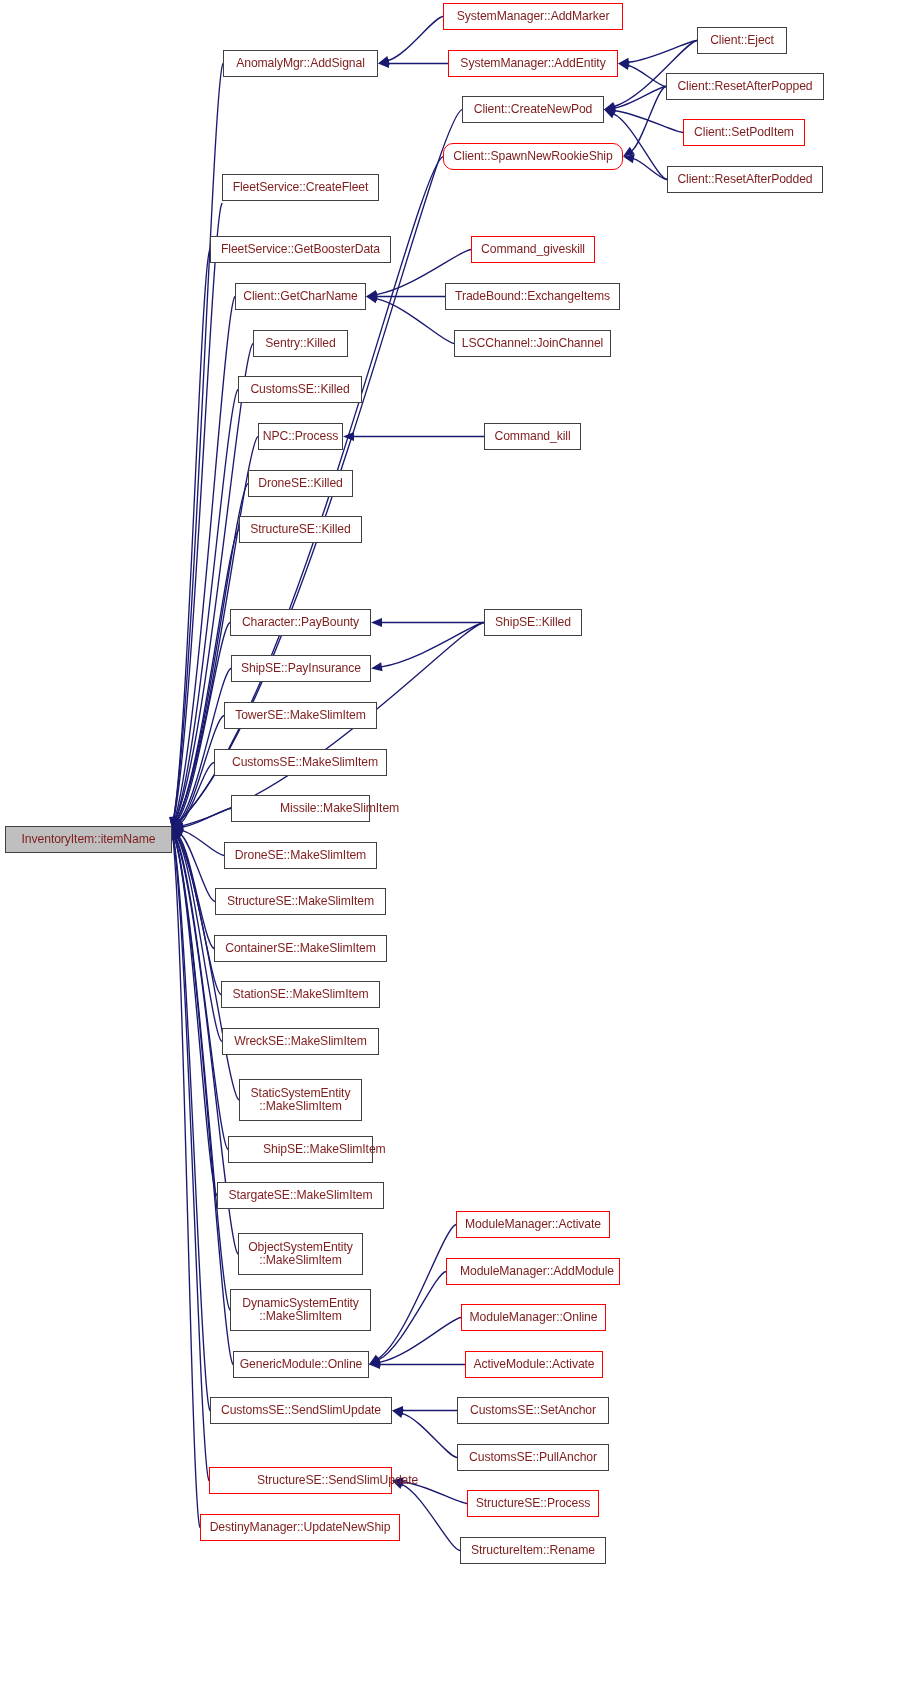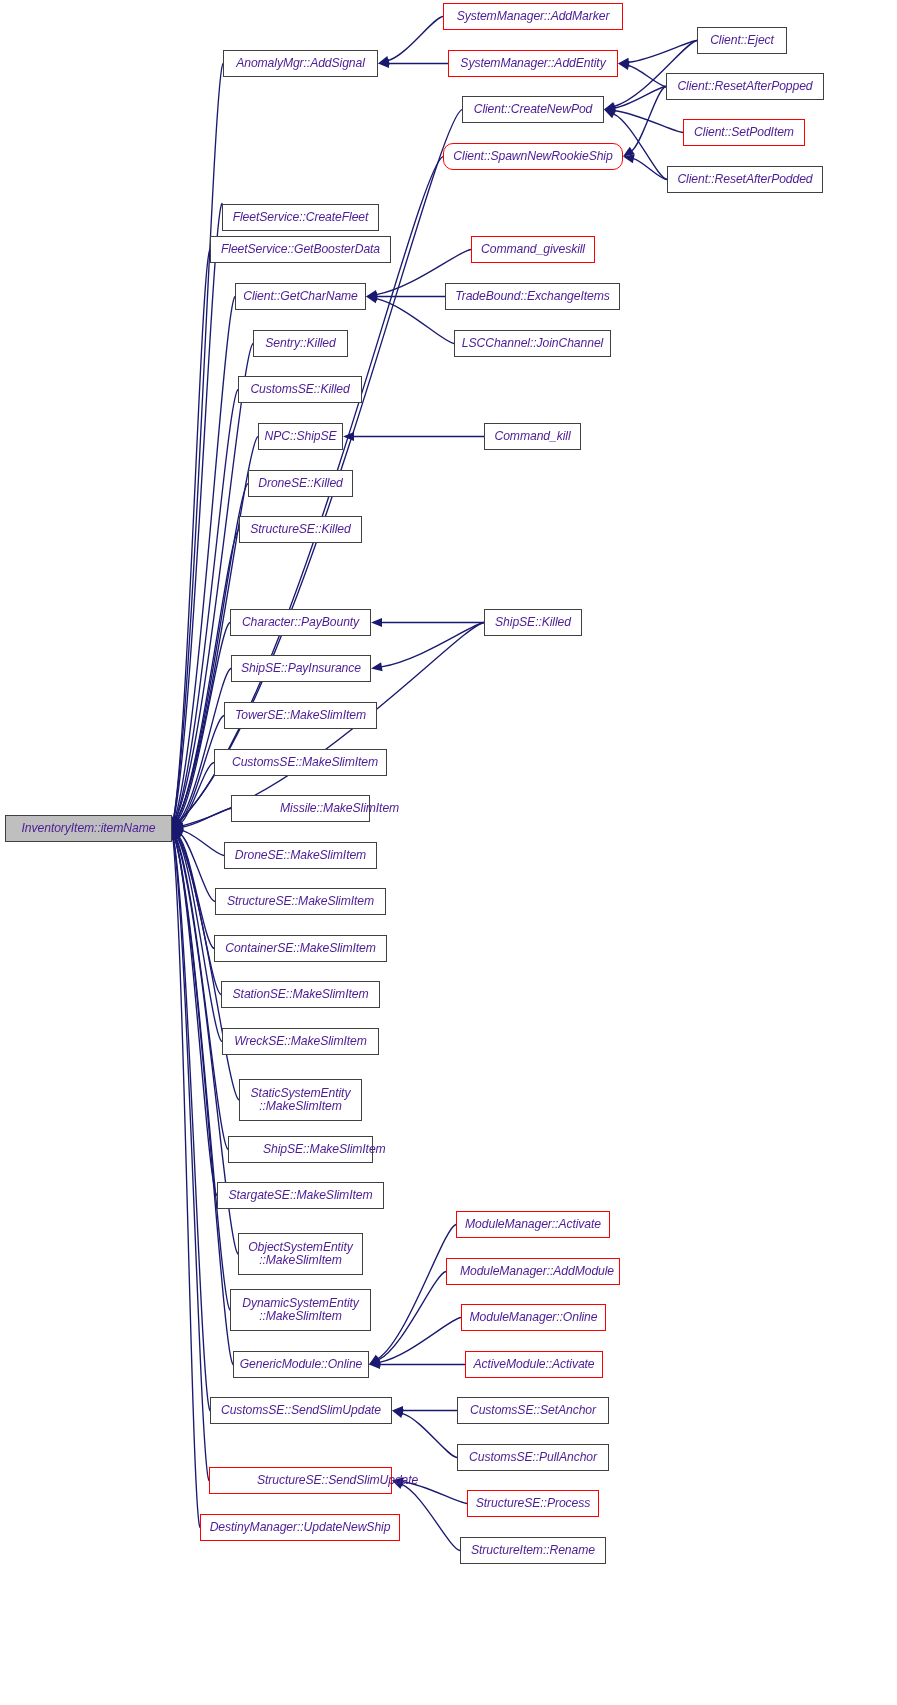--- a/index.html
+++ b/index.html
@@ -10,27 +10,26 @@
     position:absolute;
     box-sizing:border-box;
     display:flex;
     align-items:center;
     justify-content:center;
     text-align:center;
     background:#ffffff;
     border:1px solid #404040;
     font-size:12.2px;
     line-height:13.5px;
-    color:#4c1d95;
+    color:#7f1d1d;
     white-space:pre-line;
     letter-spacing:-0.1px;
-    font-style:italic;
   }
   .node.red{border-color:#ff0000;}
-  .node.root{background:#bfbfbf;border-color:#404040;}
+  .node.root{background:#bfbfbf;border-color:#404040;margin-top:11px;}
   .node .lbl{display:block;width:100%;}
 </style>
 </head>
 <body>
 
 <div id="canvas">
   <svg id="edges" xmlns="http://www.w3.org/2000/svg">
       <g>
         <path d="M 223 63.5 C 212.7925 78.8, 194.95 690.8, 173.72618936670625 818.1428637997625" fill="none" stroke="#191970" stroke-width="1.35" stroke-linecap="round"></path>
         <polygon points="172,828.5 169.27097681073104,816.8934314962418 178.3458009099868,818.4059021794511" fill="#191970" stroke="none"></polygon>
@@ -148,29 +147,29 @@
       <div class="node root" style="left: 5px; top: 815px; width: 167px; height: 27px;"><span class="lbl">InventoryItem::itemName</span></div>
       <div class="node" style="left: 223px; top: 50px; width: 155px; height: 27px;"><span class="lbl">AnomalyMgr::AddSignal</span></div>
       <div class="node red" style="left: 443px; top: 3px; width: 180px; height: 27px;"><span class="lbl">SystemManager::AddMarker</span></div>
       <div class="node red" style="left: 448px; top: 50px; width: 170px; height: 27px;"><span class="lbl">SystemManager::AddEntity</span></div>
       <div class="node" style="left: 697px; top: 27px; width: 90px; height: 27px;"><span class="lbl">Client::Eject</span></div>
       <div class="node" style="left: 462px; top: 96px; width: 142px; height: 27px;"><span class="lbl">Client::CreateNewPod</span></div>
       <div class="node" style="left: 666px; top: 73px; width: 158px; height: 27px;"><span class="lbl">Client::ResetAfterPopped</span></div>
       <div class="node red" style="left: 683px; top: 119px; width: 122px; height: 27px;"><span class="lbl">Client::SetPodItem</span></div>
       <div class="node red" style="left: 443px; top: 143px; width: 180px; height: 27px; border-radius: 10px;"><span class="lbl">Client::SpawnNewRookieShip</span></div>
       <div class="node" style="left: 667px; top: 166px; width: 156px; height: 27px;"><span class="lbl">Client::ResetAfterPodded</span></div>
-      <div class="node" style="left: 222px; top: 204px; width: 157px; height: 27px;"><span class="lbl">FleetService::CreateFleet</span></div>
+      <div class="node" style="left: 222px; top: 174px; width: 157px; height: 27px;"><span class="lbl">FleetService::CreateFleet</span></div>
       <div class="node" style="left: 210px; top: 236px; width: 181px; height: 27px;"><span class="lbl">FleetService::GetBoosterData</span></div>
       <div class="node red" style="left: 471px; top: 236px; width: 124px; height: 27px;"><span class="lbl">Command_giveskill</span></div>
       <div class="node" style="left: 235px; top: 283px; width: 131px; height: 27px;"><span class="lbl">Client::GetCharName</span></div>
       <div class="node" style="left: 445px; top: 283px; width: 175px; height: 27px;"><span class="lbl">TradeBound::ExchangeItems</span></div>
       <div class="node" style="left: 454px; top: 330px; width: 157px; height: 27px;"><span class="lbl">LSCChannel::JoinChannel</span></div>
       <div class="node" style="left: 253px; top: 330px; width: 95px; height: 27px;"><span class="lbl">Sentry::Killed</span></div>
       <div class="node" style="left: 238px; top: 376px; width: 124px; height: 27px;"><span class="lbl">CustomsSE::Killed</span></div>
-      <div class="node" style="left: 258px; top: 423px; width: 85px; height: 27px;"><span class="lbl">NPC::ShipSE</span></div>
+      <div class="node" style="left: 258px; top: 423px; width: 85px; height: 27px;"><span class="lbl">NPC::Process</span></div>
       <div class="node" style="left: 484px; top: 423px; width: 97px; height: 27px;"><span class="lbl">Command_kill</span></div>
       <div class="node" style="left: 248px; top: 470px; width: 105px; height: 27px;"><span class="lbl">DroneSE::Killed</span></div>
       <div class="node" style="left: 239px; top: 516px; width: 123px; height: 27px;"><span class="lbl">StructureSE::Killed</span></div>
       <div class="node" style="left: 230px; top: 609px; width: 141px; height: 27px;"><span class="lbl">Character::PayBounty</span></div>
       <div class="node" style="left: 484px; top: 609px; width: 98px; height: 27px;"><span class="lbl">ShipSE::Killed</span></div>
       <div class="node" style="left: 231px; top: 655px; width: 140px; height: 27px;"><span class="lbl">ShipSE::PayInsurance</span></div>
       <div class="node" style="left: 224px; top: 702px; width: 153px; height: 27px;"><span class="lbl">TowerSE::MakeSlimItem</span></div>
       <div class="node" style="left: 214px; top: 749px; width: 173px; height: 27px; padding-left: 9px;"><span class="lbl">CustomsSE::MakeSlimItem</span></div>
       <div class="node" style="left: 231px; top: 795px; width: 139px; height: 27px; padding-left: 48px;"><span class="lbl">Missile::MakeSlimItem</span></div>
       <div class="node" style="left: 224px; top: 842px; width: 153px; height: 27px;"><span class="lbl">DroneSE::MakeSlimItem</span></div>

